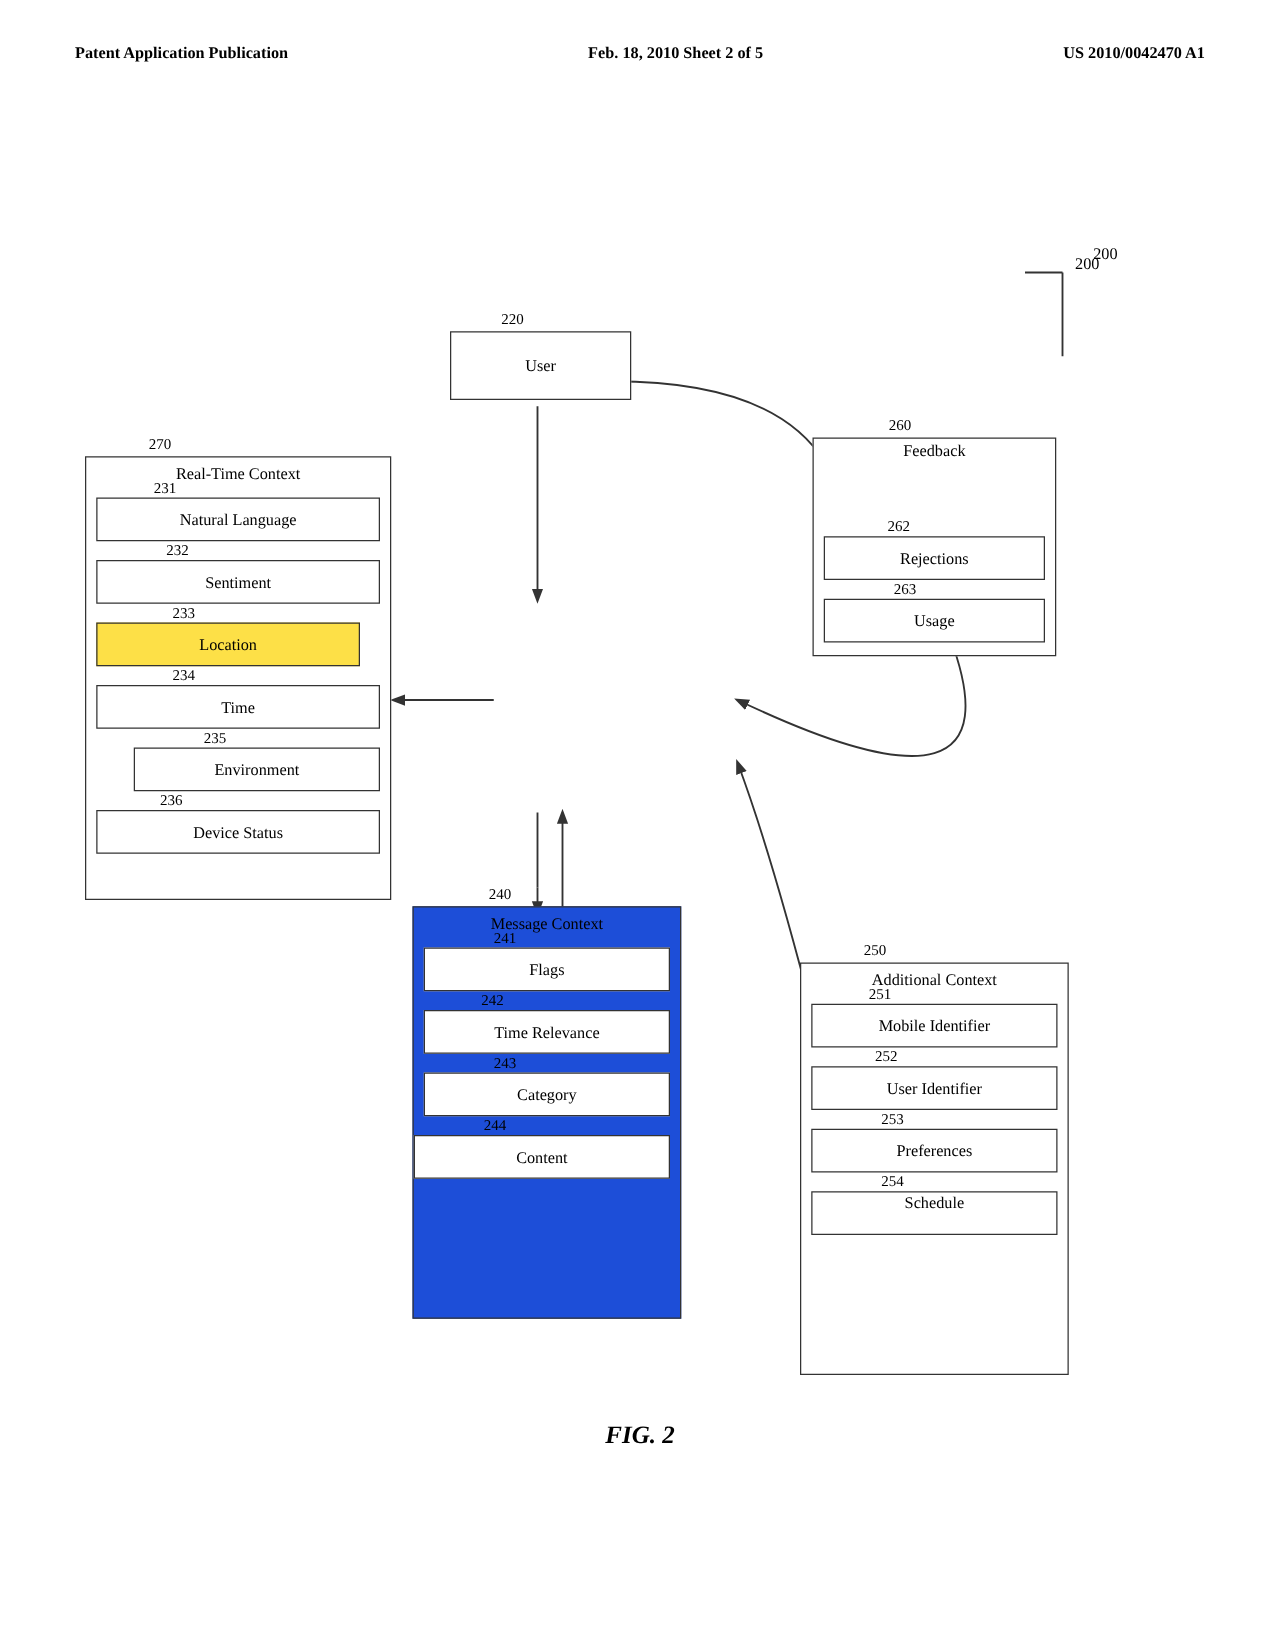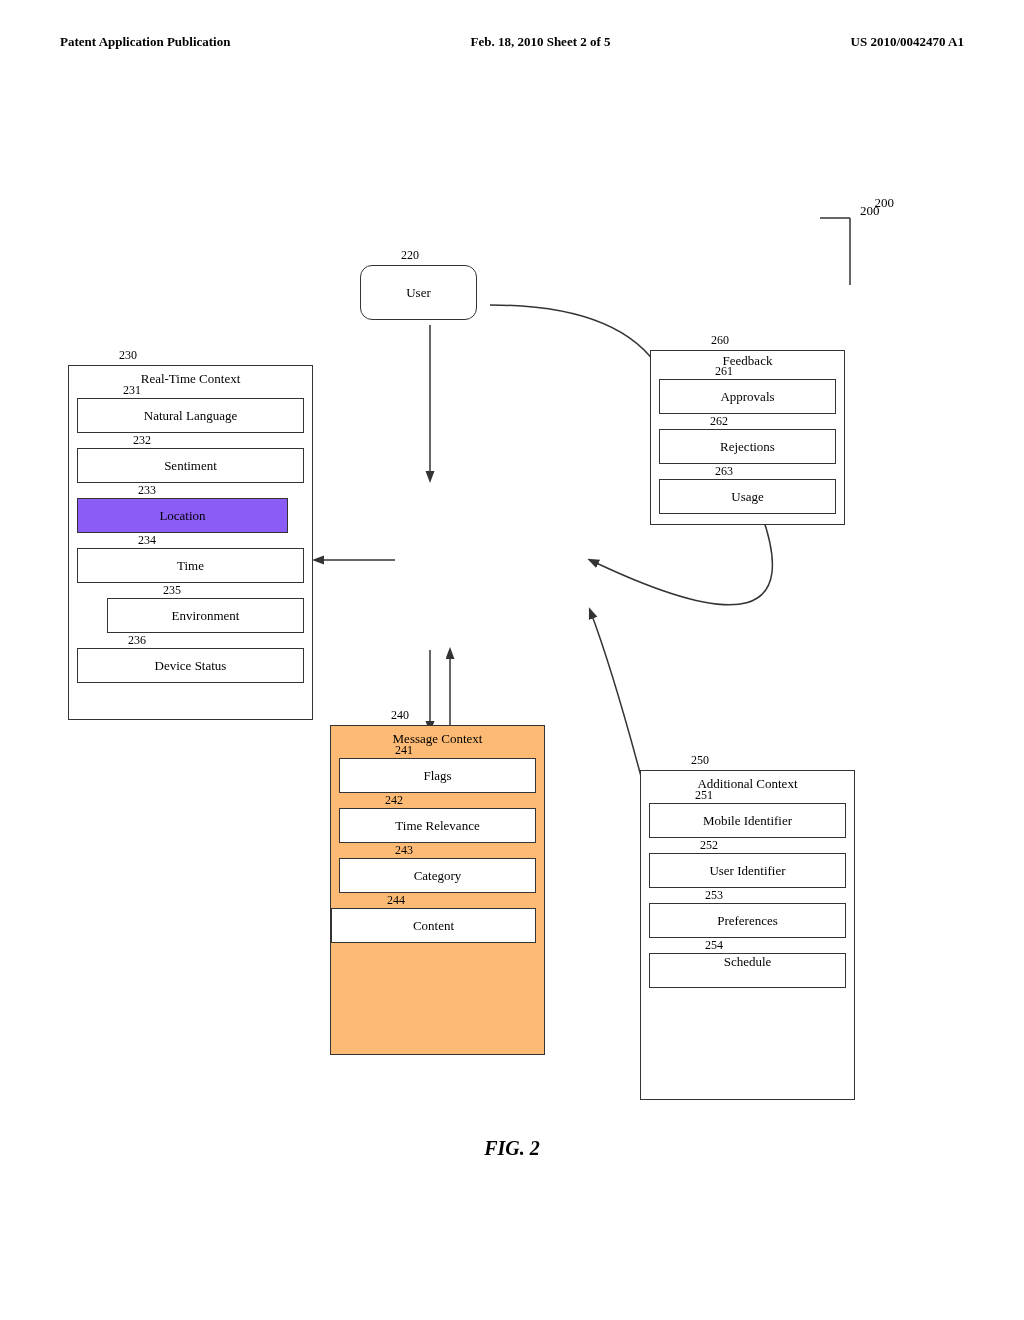--- a/index.html
+++ b/index.html
@@ -104,60 +104,56 @@
 
     <defs>
       <marker id="arrow" markerWidth="8" markerHeight="8" refX="6" refY="3" orient="auto">
         <path d="M0,0 L0,6 L8,3 z" fill="#333"></path>
       </marker>
     </defs>
   </svg>
 
   <div style="position:absolute; top:125px; right:130px; font-size:13px;">200</div>
 
-  <div style="position:absolute; top:195px; left:360px; width:117px; height:55px;border-radius:12px;" class="box">
+  <div style="position:absolute; top:195px; left:360px; width:145px; height:55px;" class="box">
     <div class="label-num" style="top:-18px; left:40px;">220</div>
     <span>User</span>
   </div>
 
   <div style="position:absolute; top:280px; left:650px; width:195px; height:175px; border:1.5px solid #333; background:#fff;">
     <div style="position:absolute; top:-18px; left:60px; font-size:12px;">260</div>
     <div style="position:absolute; top:2px; left:0; right:0; text-align:center; font-size:13px; font-family:'Times New Roman', serif;">Feedback</div>
 
-    <div style="position:absolute; top:28px; left:8px; right:8px; height:35px; border:1.5px solid #333; background:#fff; display:flex; align-items:center; justify-content:center; font-size:13px;">
-      <div style="position:absolute; top:-16px; left:55px; font-size:12px;">261</div>
-      <span>Approvals</span>
-    </div>
 
     <div style="position:absolute; top:78px; left:8px; right:8px; height:35px; border:1.5px solid #333; background:#fff; display:flex; align-items:center; justify-content:center; font-size:13px;">
       <div style="position:absolute; top:-16px; left:50px; font-size:12px;">262</div>
       <span>Rejections</span>
     </div>
 
     <div style="position:absolute; top:128px; left:8px; right:8px; height:35px; border:1.5px solid #333; background:#fff; display:flex; align-items:center; justify-content:center; font-size:13px;">
       <div style="position:absolute; top:-16px; left:55px; font-size:12px;">263</div>
       <span>Usage</span>
     </div>
   </div>
 
   <div style="position:absolute; top:295px; left:68px; width:245px; height:355px; border:1.5px solid #333; background:#fff;">
-    <div style="position:absolute; top:-18px; left:50px; font-size:12px;">230</div>
+    <div style="position:absolute; top:-18px; left:50px; font-size:12px;">270</div>
     <div style="position:absolute; top:5px; left:0; right:0; text-align:center; font-size:13px;">Real-Time Context</div>
 
     <div style="position:absolute; top:32px; left:8px; right:8px; height:35px; border:1.5px solid #333; background:#fff; display:flex; align-items:center; justify-content:center; font-size:13px;">
       <div style="position:absolute; top:-16px; left:45px; font-size:12px;">231</div>
       <span>Natural Language</span>
     </div>
 
     <div style="position:absolute; top:82px; left:8px; right:8px; height:35px; border:1.5px solid #333; background:#fff; display:flex; align-items:center; justify-content:center; font-size:13px;">
       <div style="position:absolute; top:-16px; left:55px; font-size:12px;">232</div>
       <span>Sentiment</span>
     </div>
 
-    <div style="position:absolute; top:132px; left:8px; right:24px; height:35px; border:1.5px solid #333; background:#8b5cf6; display:flex; align-items:center; justify-content:center; font-size:13px;">
+    <div style="position:absolute; top:132px; left:8px; right:24px; height:35px; border:1.5px solid #333; background:#fde047; display:flex; align-items:center; justify-content:center; font-size:13px;">
       <div style="position:absolute; top:-16px; left:60px; font-size:12px;">233</div>
       <span>Location</span>
     </div>
 
     <div style="position:absolute; top:182px; left:8px; right:8px; height:35px; border:1.5px solid #333; background:#fff; display:flex; align-items:center; justify-content:center; font-size:13px;">
       <div style="position:absolute; top:-16px; left:60px; font-size:12px;">234</div>
       <span>Time</span>
     </div>
 
     <div style="position:absolute; top:232px; left:8px; right:8px; height:35px; border:1.5px solid #333; background:#fff; display:flex; align-items:center; justify-content:center; font-size:13px;margin-left:30px;">
@@ -165,21 +161,21 @@
       <span>Environment</span>
     </div>
 
     <div style="position:absolute; top:282px; left:8px; right:8px; height:35px; border:1.5px solid #333; background:#fff; display:flex; align-items:center; justify-content:center; font-size:13px;">
       <div style="position:absolute; top:-16px; left:50px; font-size:12px;">236</div>
       <span>Device Status</span>
     </div>
   </div>
 
 
-  <div style="position:absolute; top:655px; left:330px; width:215px; height:330px; border:1.5px solid #333; background:#fdba74;">
+  <div style="position:absolute; top:655px; left:330px; width:215px; height:330px; border:1.5px solid #333; background:#1d4ed8;">
     <div style="position:absolute; top:-18px; left:60px; font-size:12px;">240</div>
     <div style="position:absolute; top:5px; left:0; right:0; text-align:center; font-size:13px;">Message Context</div>
 
     <div style="position:absolute; top:32px; left:8px; right:8px; height:35px; border:1.5px solid #333; background:#fff; display:flex; align-items:center; justify-content:center; font-size:13px;">
       <div style="position:absolute; top:-16px; left:55px; font-size:12px;">241</div>
       <span>Flags</span>
     </div>
 
     <div style="position:absolute; top:82px; left:8px; right:8px; height:35px; border:1.5px solid #333; background:#fff; display:flex; align-items:center; justify-content:center; font-size:13px;">
       <div style="position:absolute; top:-16px; left:45px; font-size:12px;">242</div>

